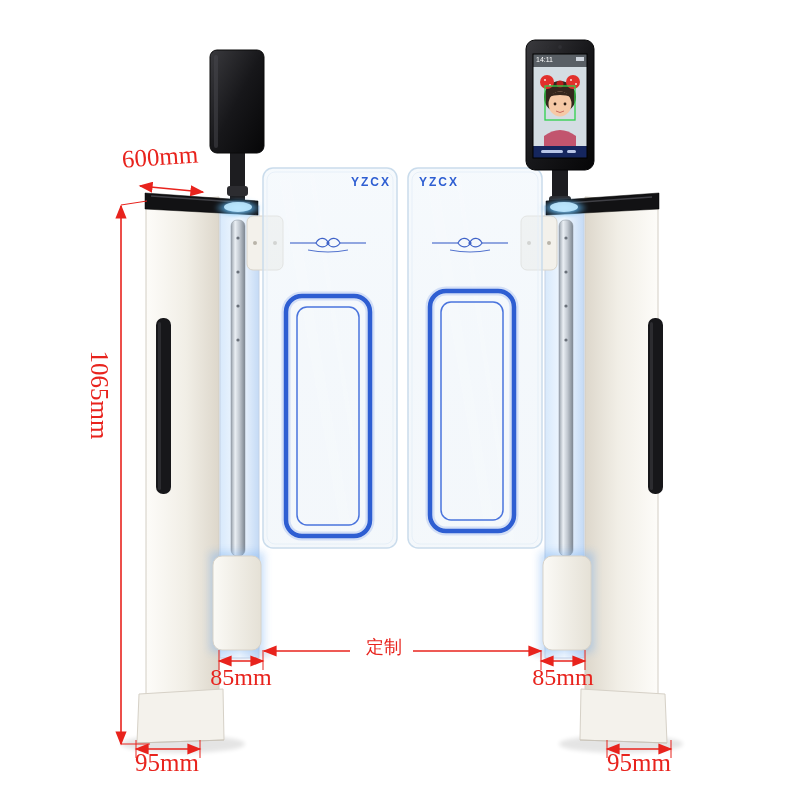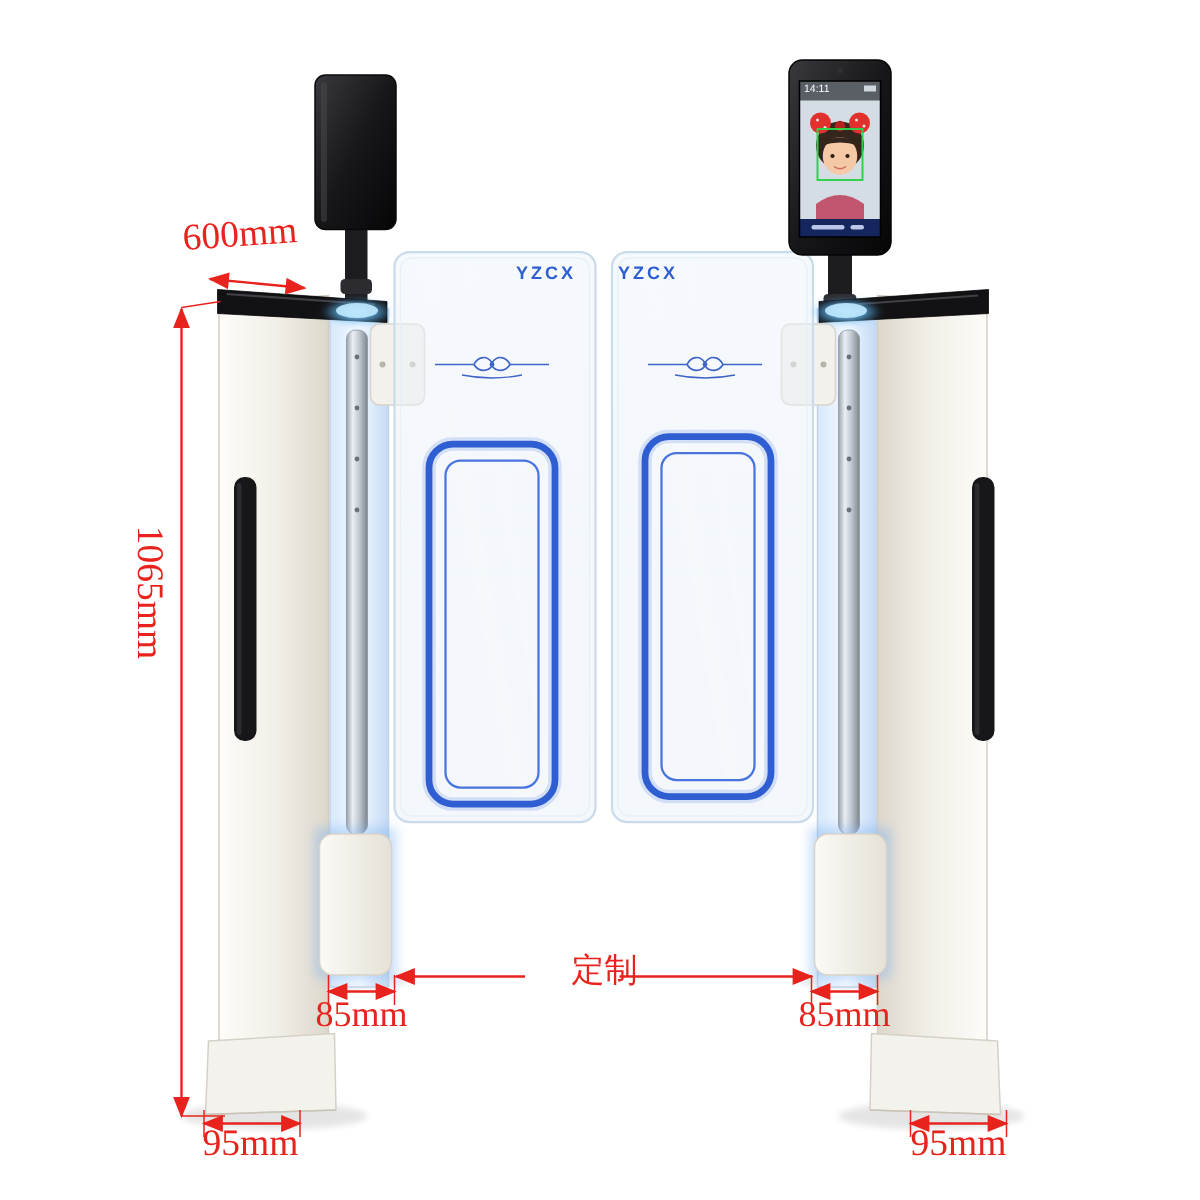--- a/index.html
+++ b/index.html
@@ -7,23 +7,23 @@
          font-family:"Liberation Sans",sans-serif;}
   .stage svg{position:absolute;left:0;top:0;}
   .dim-label{position:absolute;color:#e8231d;font-family:"Liberation Serif","DejaVu Serif",serif;
              font-size:25px;line-height:26px;text-align:center;white-space:nowrap;z-index:5;}
   #lbl-600{left:116px;top:144px;width:88px;transform:rotate(-4deg);}
   #lbl-1065{left:40px;top:382px;width:118px;transform:rotate(90deg);}
   #lbl-85L{left:206px;top:664px;width:70px;font-size:24px;}
   #lbl-85R{left:528px;top:664px;width:70px;font-size:24px;}
   #lbl-95L{left:132px;top:750px;width:70px;}
   #lbl-95R{left:604px;top:750px;width:70px;}
-  #lbl-custom{left:369px;top:634px;width:68px;font-size:22px;}
+  #lbl-custom{left:350px;top:634px;width:68px;font-size:18px;}
   .brand{position:absolute;color:#2e5ed2;font-weight:bold;font-size:12px;letter-spacing:2px;
-         text-align:left;z-index:4;font-family:"Liberation Sans",sans-serif;}
+         text-align:center;z-index:4;font-family:"Liberation Sans",sans-serif;}
   #brand-left{left:344px;top:175px;width:54px;}
   #brand-right{left:412px;top:175px;width:54px;}
   .screen-time{position:absolute;left:536px;top:56px;color:#ffffff;font-size:7px;line-height:8px;z-index:6;}
 </style>
 </head>
 <body>
 
 <div class="stage">
 
 <svg width="800" height="800" viewBox="0 0 800 800">

